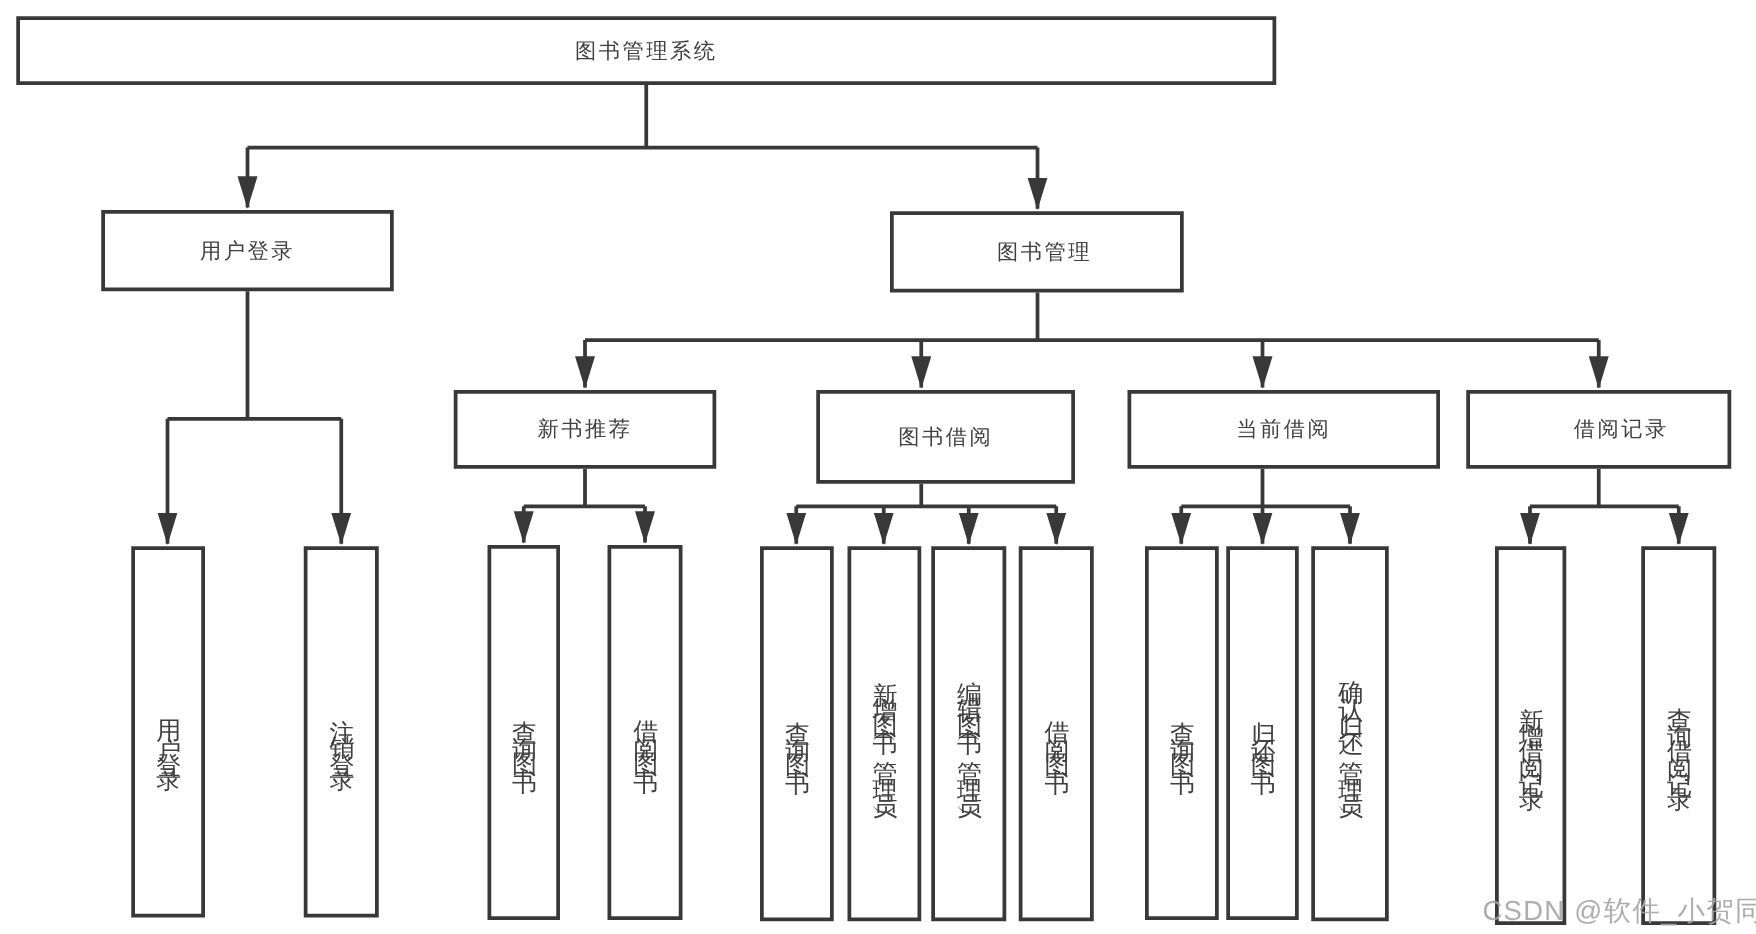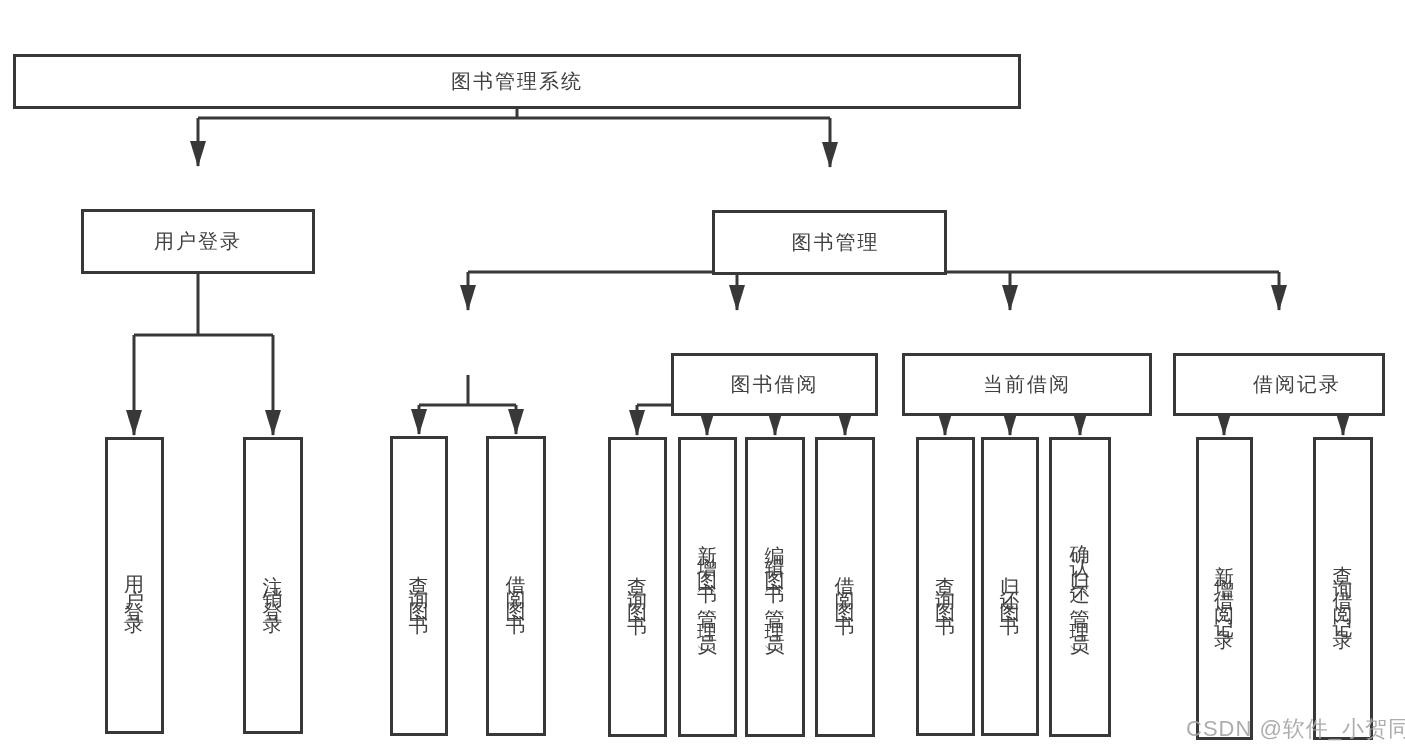--- a/index.html
+++ b/index.html
@@ -39,24 +39,23 @@
     border: 3px solid #383838;
     background: #ffffff;
     color: #404040;
     display: flex;
     align-items: center;
     justify-content: center;
     z-index: 2;
     text-align: center;
   }
   .branch {
-    font-size: 20px;
+    font-size: 17px;
     letter-spacing: 2px;
     white-space: nowrap;
-    margin-top: 41px;
   }
   .leaf .vtext {
     writing-mode: vertical-rl;
     text-orientation: mixed;
     font-size: 20px;
     letter-spacing: 13px;
     line-height: 1;
     color: #404040;
   }
   #watermark {
@@ -125,21 +124,24 @@
     <span>图书管理系统</span>
   </div>
 
   <div class="node branch" style="left:81px; top:168px; width:234px; height:65px;">
     <span>用户登录</span>
   </div>
   <div class="node branch" style="left:712px; top:169px; width:235px; height:65px;padding-left:12px;">
     <span>图书管理</span>
   </div>
 
-  <div class="node branch" style="left:671px; top:312px; width:207px; height:63px;">
+  <div class="node branch" style="left:363px; top:312px; width:210px; height:63px;">
+    <span>新书推荐</span>
+  </div>
+  <div class="node branch" style="left:653px; top:312px; width:207px; height:75px;">
     <span>图书借阅</span>
   </div>
   <div class="node branch" style="left:902px; top:312px; width:250px; height:63px;">
     <span>当前借阅</span>
   </div>
   <div class="node branch" style="left:1173px; top:312px; width:212px; height:63px;padding-left:36px;">
     <span>借阅记录</span>
   </div>
 
   <div class="node leaf" style="left:105px; top:437px; width:59px; height:297px;">

